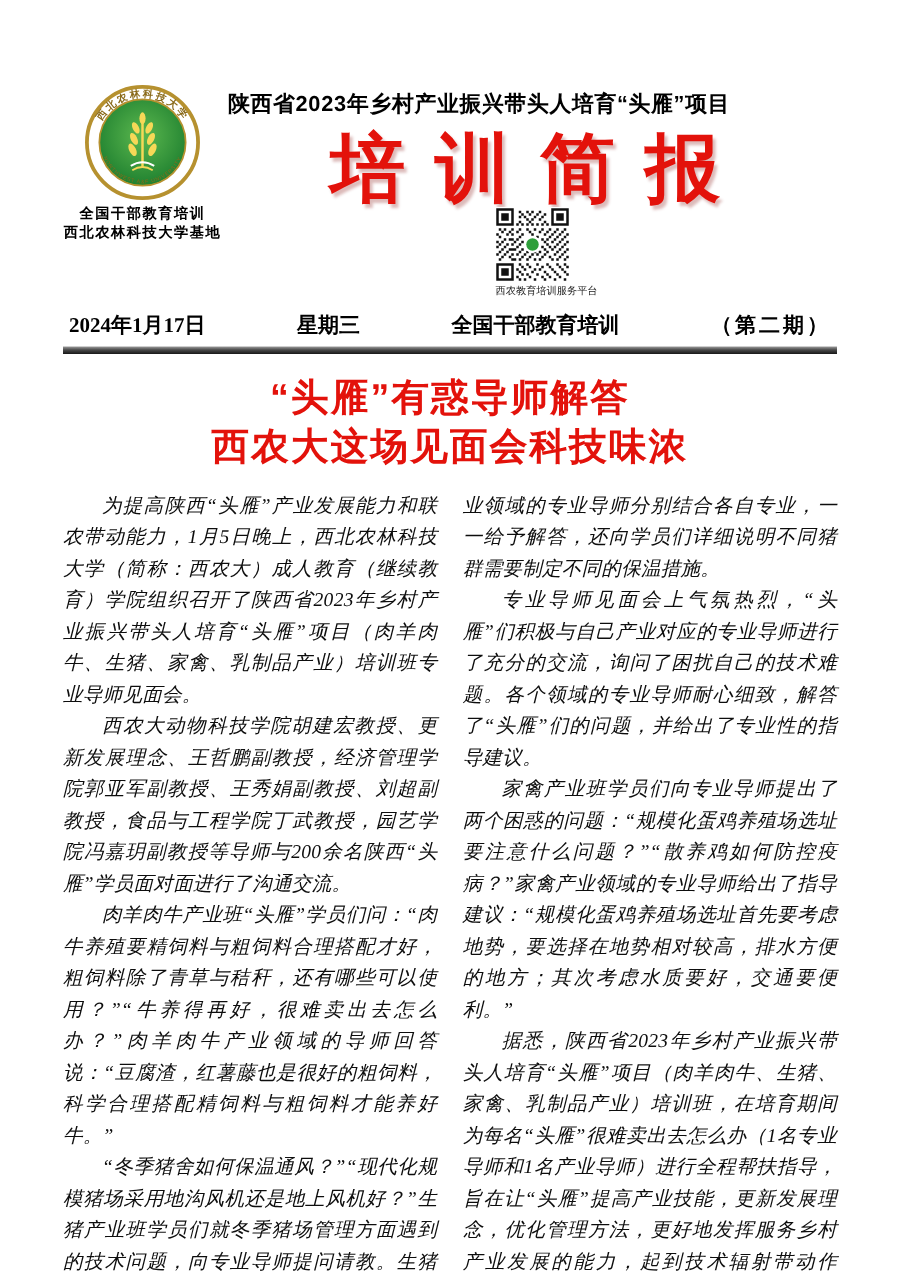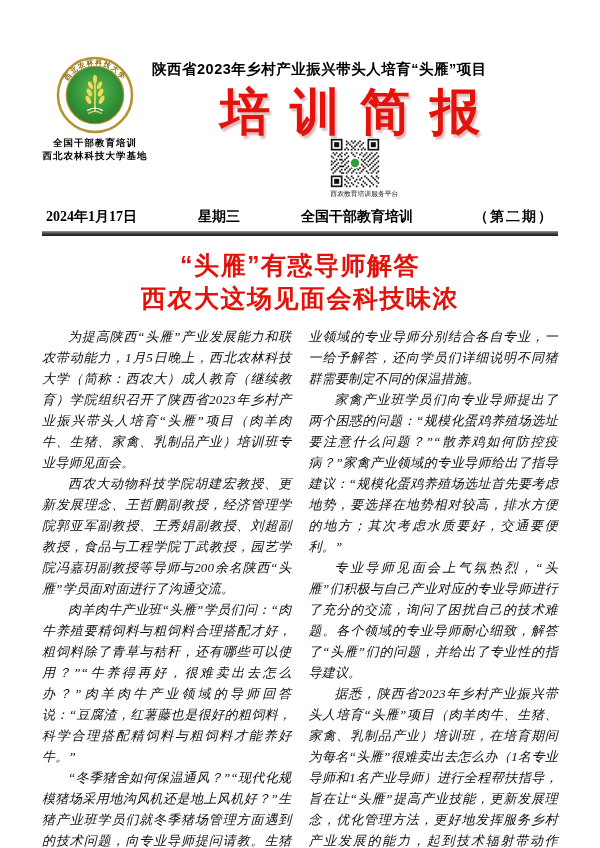--- a/index.html
+++ b/index.html
@@ -171,21 +171,21 @@
 
   <div class="columns">
     <div class="col">
       <p>为提高陕西“头雁”产业发展能力和联农带动能力，1月5日晚上，西北农林科技大学（简称：西农大）成人教育（继续教育）学院组织召开了陕西省2023年乡村产业振兴带头人培育“头雁”项目（肉羊肉牛、生猪、家禽、乳制品产业）培训班专业导师见面会。</p>
       <p>西农大动物科技学院胡建宏教授、更新发展理念、王哲鹏副教授，经济管理学院郭亚军副教授、王秀娟副教授、刘超副教授，食品与工程学院丁武教授，园艺学院冯嘉玥副教授等导师与200余名陕西“头雁”学员面对面进行了沟通交流。</p>
       <p>肉羊肉牛产业班“头雁”学员们问：“肉牛养殖要精饲料与粗饲料合理搭配才好，粗饲料除了青草与秸秆，还有哪些可以使用？”“牛养得再好，很难卖出去怎么办？”肉羊肉牛产业领域的导师回答说：“豆腐渣，红薯藤也是很好的粗饲料，科学合理搭配精饲料与粗饲料才能养好牛。”</p>
       <p>“冬季猪舍如何保温通风？”“现代化规模猪场采用地沟风机还是地上风机好？”生猪产业班学员们就冬季猪场管理方面遇到的技术问题，向专业导师提问请教。生猪产</p>
     </div>
     <div class="col">
       <p class="cont">业领域的专业导师分别结合各自专业，一一给予解答，还向学员们详细说明不同猪群需要制定不同的保温措施。</p>
+      <p>专业导师见面会上气氛热烈，“头雁”们积极与自己产业对应的专业导师进行了充分的交流，询问了困扰自己的技术难题。各个领域的专业导师耐心细致，解答了“头雁”们的问题，并给出了专业性的指导建议。</p>
       <p>家禽产业班学员们向专业导师提出了两个困惑的问题：“规模化蛋鸡养殖场选址要注意什么问题？”“散养鸡如何防控疫病？”家禽产业领域的专业导师给出了指导建议：“规模化蛋鸡养殖场选址首先要考虑地势，要选择在地势相对较高，排水方便的地方；其次考虑水质要好，交通要便利。”</p>
-      <p>专业导师见面会上气氛热烈，“头雁”们积极与自己产业对应的专业导师进行了充分的交流，询问了困扰自己的技术难题。各个领域的专业导师耐心细致，解答了“头雁”们的问题，并给出了专业性的指导建议。</p>
       <p>据悉，陕西省2023年乡村产业振兴带头人培育“头雁”项目（肉羊肉牛、生猪、家禽、乳制品产业）培训班，在培育期间为每名“头雁”很难卖出去怎么办（1名专业导师和1名产业导师）进行全程帮扶指导，旨在让“头雁”提高产业技能，更新发展理念，优化管理方法，更好地发挥服务乡村产业发展的能力，起到技术辐射带动作用。</p>
     </div>
   </div>
 
   <div class="source-line">来源：今日头条　西北农林科技大学成人教育（继续教育）学院刘思玮</div>
 
 </div>
 
 </body></html>

